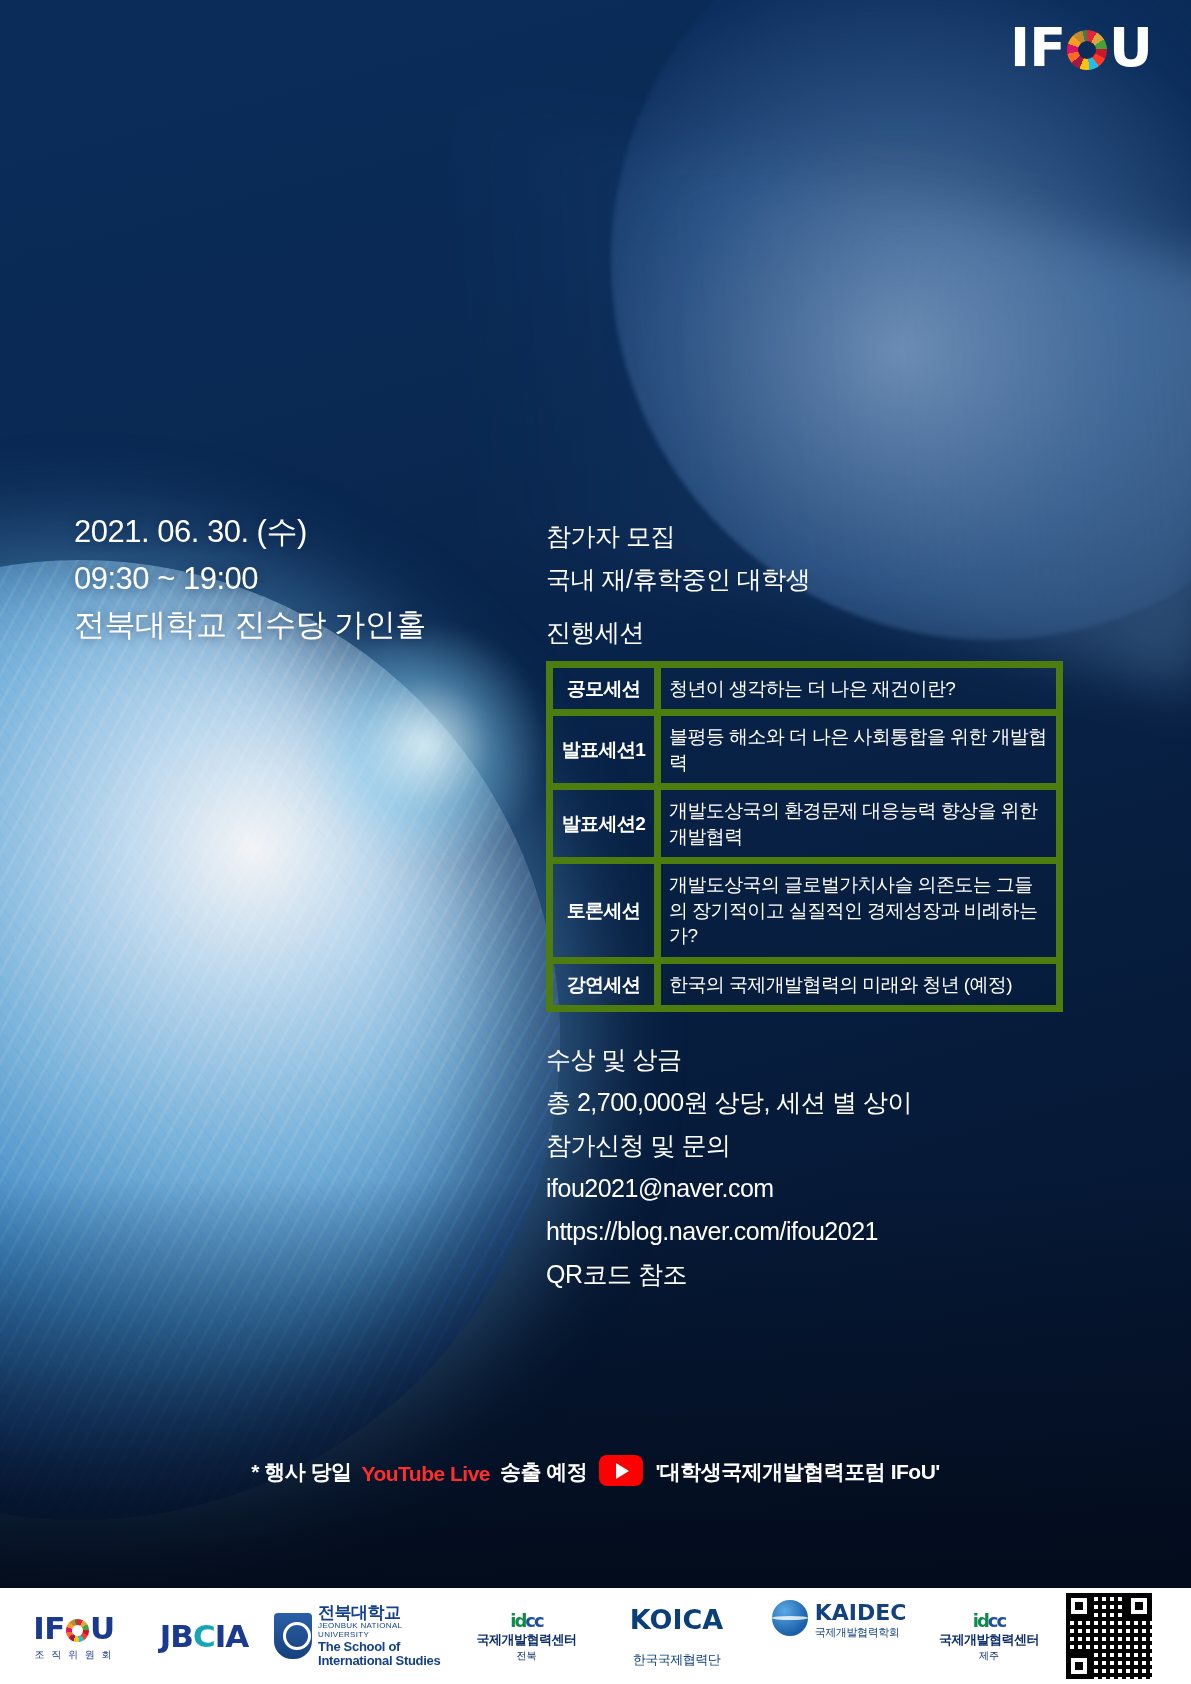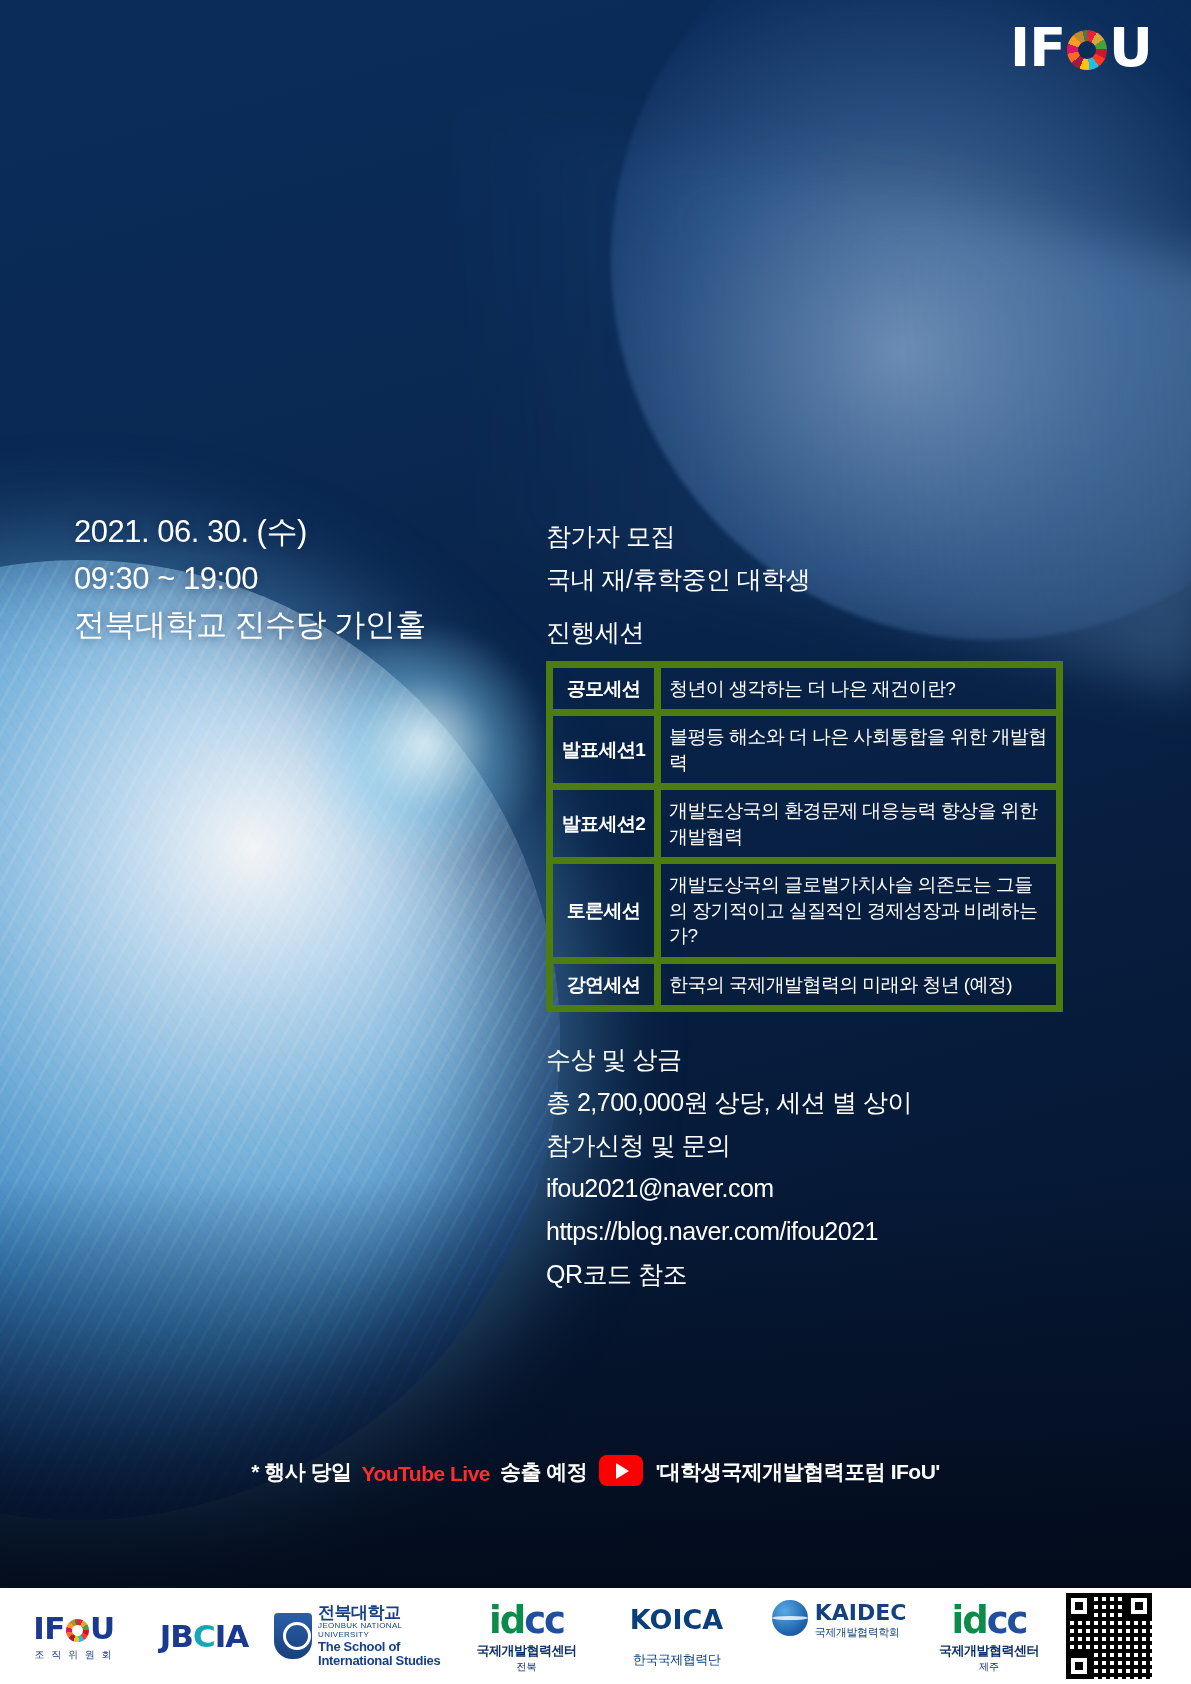--- a/index.html
+++ b/index.html
@@ -243,21 +243,21 @@
     content:""; position:absolute; left:9px; top:9px; width:22px; height:22px;
     border-radius:50%; border:3px solid #ffffff;
   }
   .lg-jbnu .txt { line-height:1.1; }
   .lg-jbnu .k { font-size: 17px; font-weight:bold; color:#15418a; letter-spacing:-0.5px; }
   .lg-jbnu .e1 { font-size: 8px; color:#15418a; letter-spacing:0.3px; }
   .lg-jbnu .e2 { font-size: 13px; color:#15418a; font-weight:bold; letter-spacing:-0.3px; }
   .lg-jbnu .e3 { font-size: 13px; color:#15418a; font-weight:bold; letter-spacing:-0.3px; }
 
   .lg-idcc { flex: 0 0 135px; flex-direction: column; }
-  .lg-idcc .mark { font-family:"DejaVu Sans", sans-serif; font-size: 37px; font-weight:bold; color:#0d8b4b; letter-spacing:-2px; }
+  .lg-idcc .mark { font-family:"DejaVu Sans", sans-serif; font-size: 18px; font-weight:bold; color:#0d8b4b; letter-spacing:-2px; }
   .lg-idcc .mark .b { color:#1f4f9e; }
   .lg-idcc .nm { font-size: 13px; font-weight:bold; color:#0f2f6b; letter-spacing:-0.5px; }
   .lg-idcc .rg { font-size: 10px; color:#0f2f6b; }
 
   .lg-koica { flex: 0 0 145px; flex-direction: column; }
   .lg-koica .w { font-family:"DejaVu Sans", sans-serif; font-size: 27px; font-weight:bold; color:#0a3f7a; letter-spacing:0px; }
   .lg-koica .k { font-size: 13px; color:#0a3f7a; letter-spacing:-0.5px; margin-top:16px; }
 
   .lg-kaidec { flex: 0 0 160px; display:flex; align-items:flex-start; gap:7px; }
   .lg-kaidec .globe {

